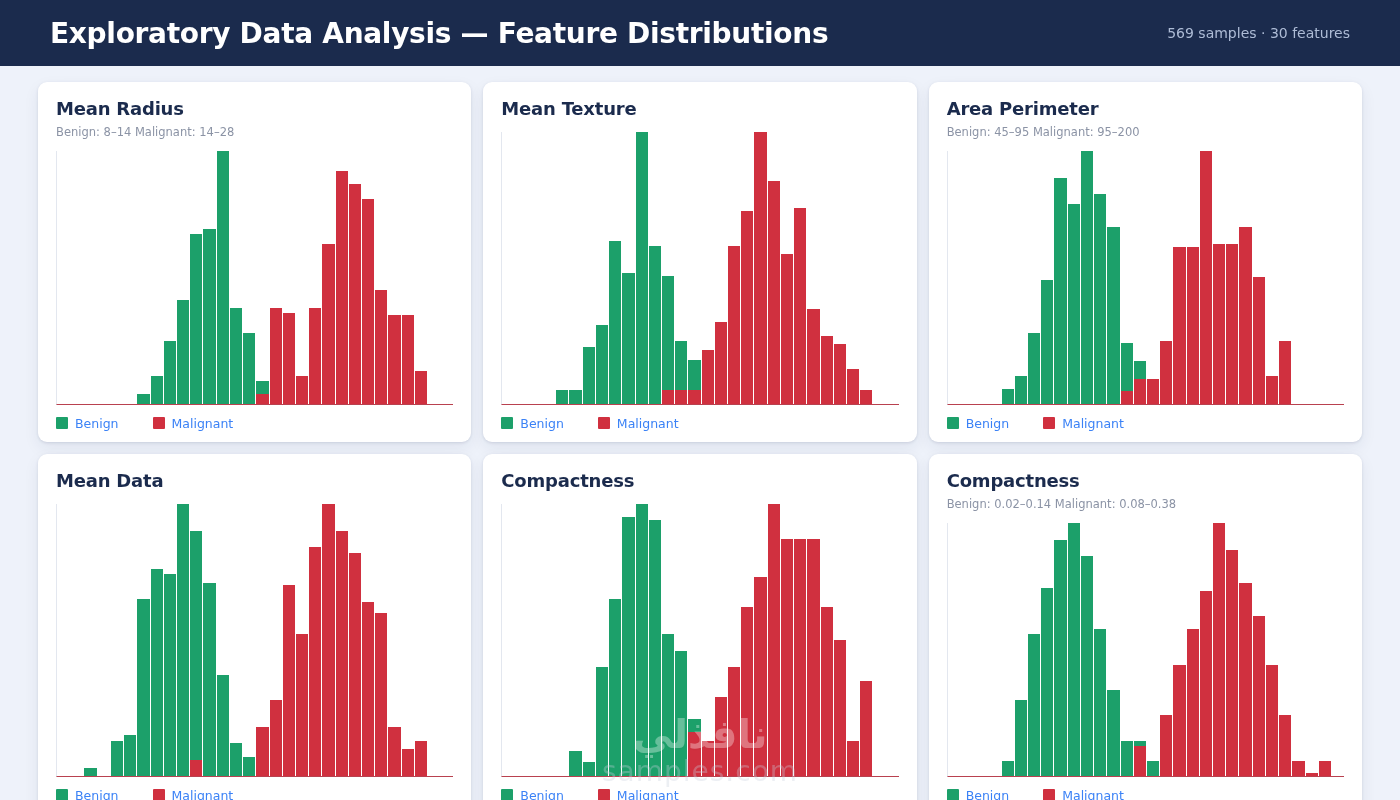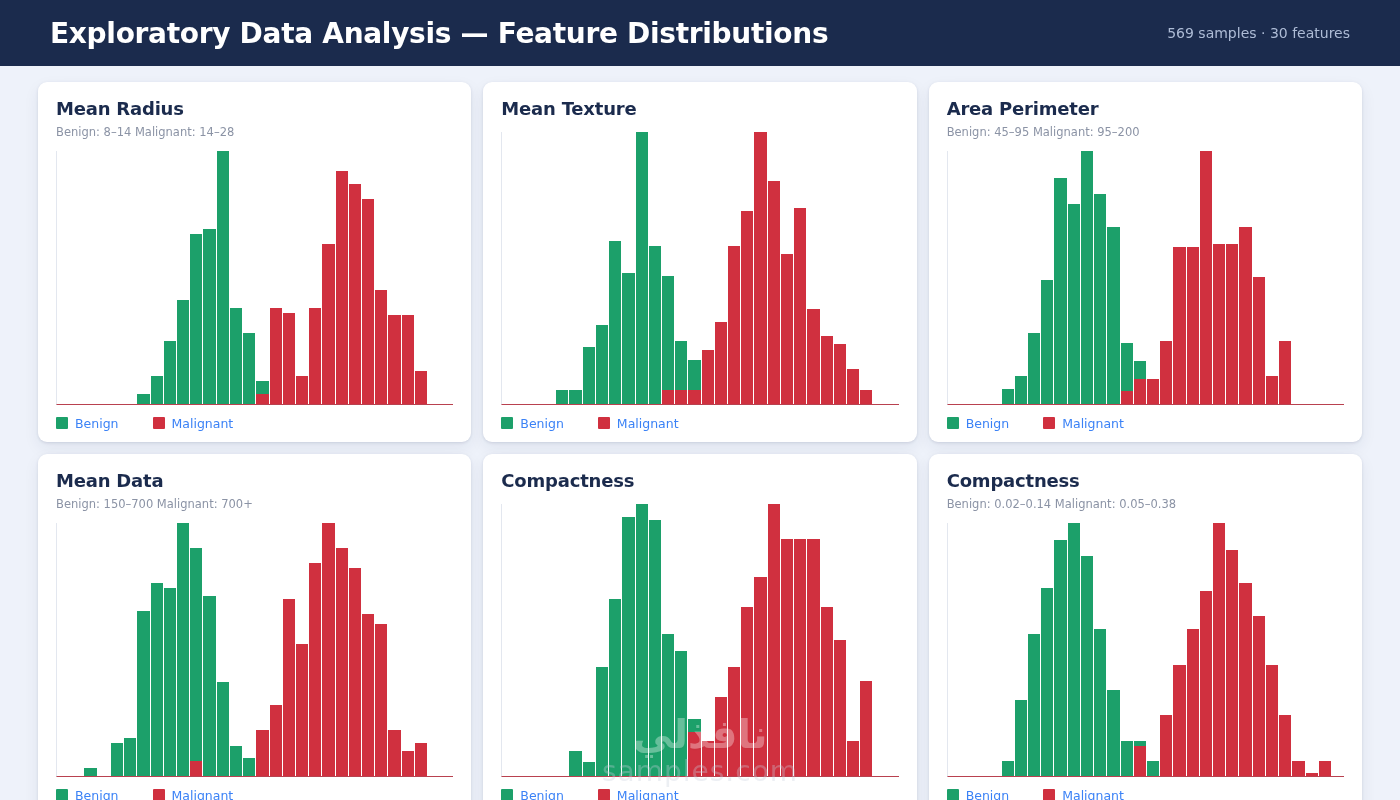--- a/index.html
+++ b/index.html
@@ -425,21 +425,20 @@
             <span class="legend-label">Benign</span>
           </div>
           <div class="legend-item">
             <span class="swatch malignant"></span>
             <span class="legend-label">Malignant</span>
           </div>
         </div>
       </div>
       <div class="card">
         <div class="card-title">Mean Data</div>
-        <div class="card-sub">Benign: 150–700  Malignant: 700+</div>
         <div class="plot">
           <div class="bars">
             <div class="bar-slot"></div>
             <div class="bar-slot"></div>
             <div class="bar-slot">
               <div class="bar benign" style="height:3%"></div>
             </div>
             <div class="bar-slot"></div>
             <div class="bar-slot">
               <div class="bar benign" style="height:13%"></div>
@@ -618,21 +617,21 @@
             <span class="legend-label">Benign</span>
           </div>
           <div class="legend-item">
             <span class="swatch malignant"></span>
             <span class="legend-label">Malignant</span>
           </div>
         </div>
       </div>
       <div class="card">
         <div class="card-title">Compactness</div>
-        <div class="card-sub">Benign: 0.02–0.14  Malignant: 0.05–0.38</div>
+        <div class="card-sub">Benign: 0.02–0.14  Malignant: 0.08–0.38</div>
         <div class="plot">
           <div class="bars">
             <div class="bar-slot"></div>
             <div class="bar-slot"></div>
             <div class="bar-slot"></div>
             <div class="bar-slot"></div>
             <div class="bar-slot">
               <div class="bar benign" style="height:6%"></div>
             </div>
             <div class="bar-slot">

